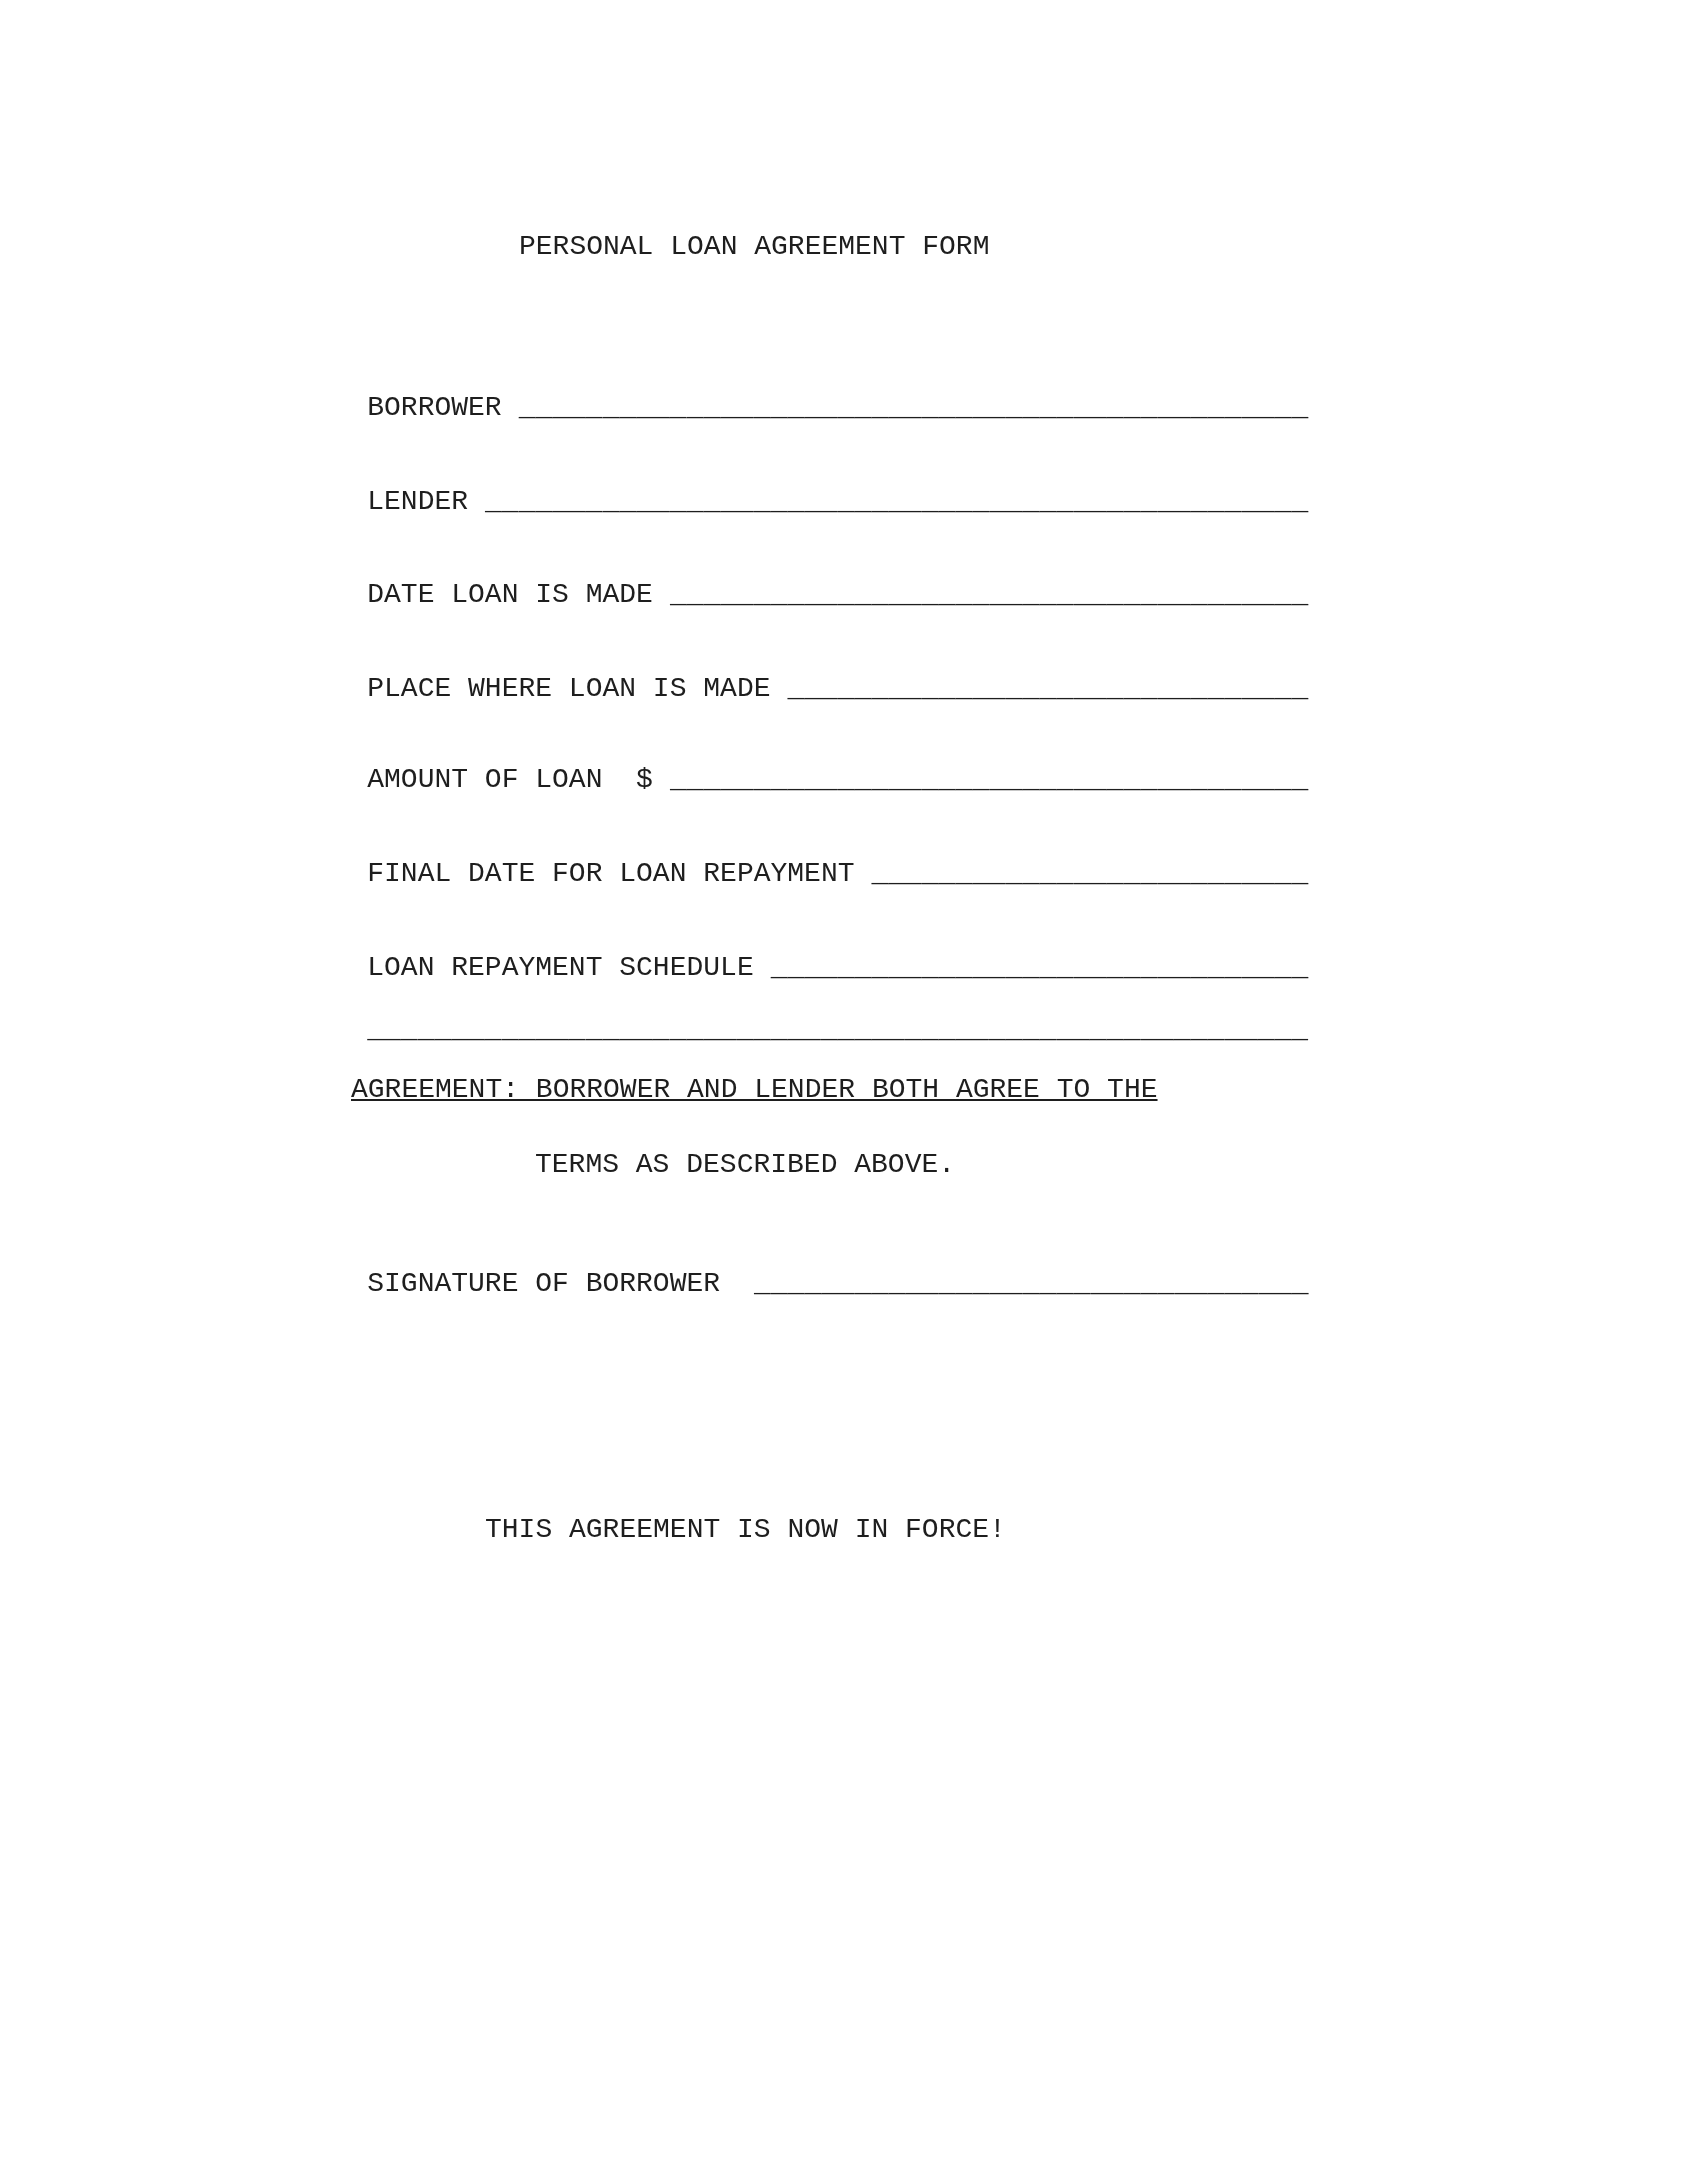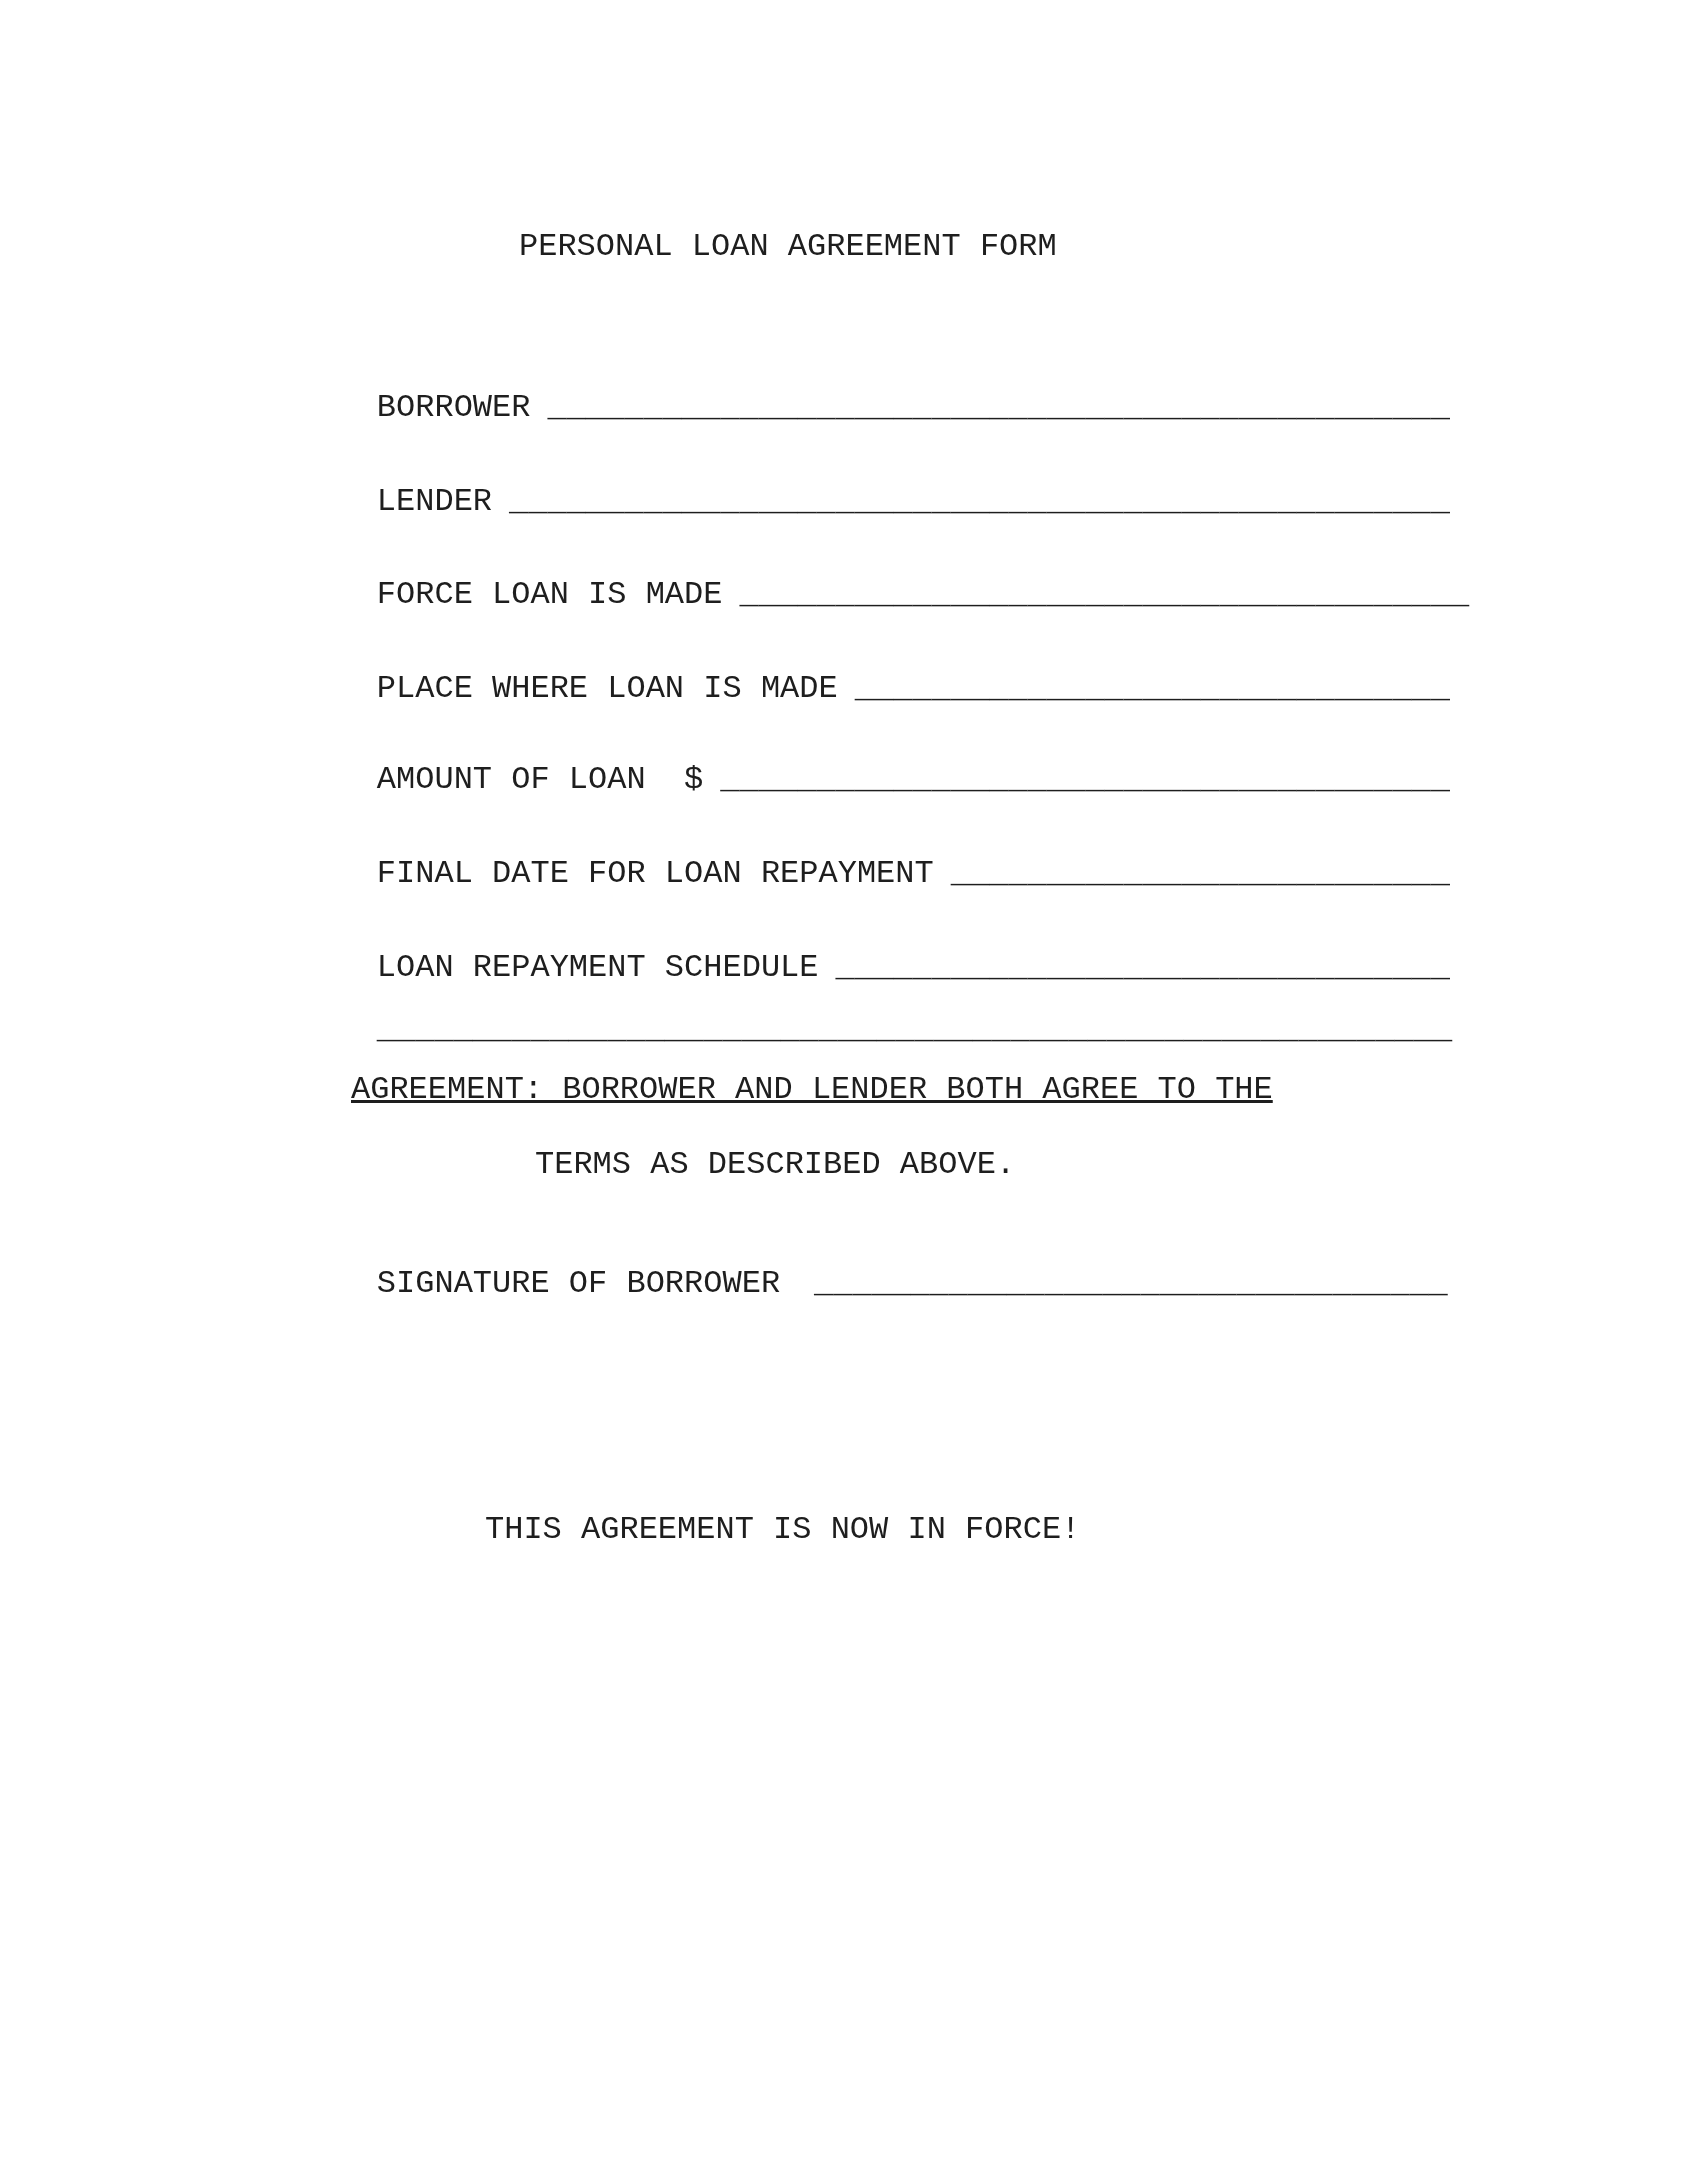--- a/index.html
+++ b/index.html
@@ -6,21 +6,21 @@
     margin: 0;
     padding: 0;
     background: #ffffff;
   }
   .page {
     position: relative;
     width: 1687px;
     height: 2184px;
     background: #ffffff;
     font-family: "Liberation Mono", "DejaVu Sans Mono", monospace;
-    font-size: 32px;
+    font-size: 28px;
     line-height: 35px;
     color: #1e1e1e;
     overflow: hidden;
   }
   .line {
     position: absolute;
     left: 300px;
     white-space: pre;
     letter-spacing: 0;
   }
@@ -52,21 +52,21 @@
 
   <div class="line r-borrower">
     <span>BORROWER</span><span class="gap1">_______________________________________________</span>
   </div>
 
   <div class="line r-lender">
     <span>LENDER</span><span class="gap1">_________________________________________________</span>
   </div>
 
   <div class="line r-date">
-    <span>FORCE LOAN IS MADE</span><span class="gap1">______________________________________</span>
+    <span>DATE LOAN IS MADE</span><span class="gap1">______________________________________</span>
   </div>
 
   <div class="line r-place">
     <span>PLACE WHERE LOAN IS MADE</span><span class="gap1">_______________________________</span>
   </div>
 
   <div class="line r-amount">
     <span>AMOUNT OF LOAN  $</span><span class="gap1">______________________________________</span>
   </div>
 

